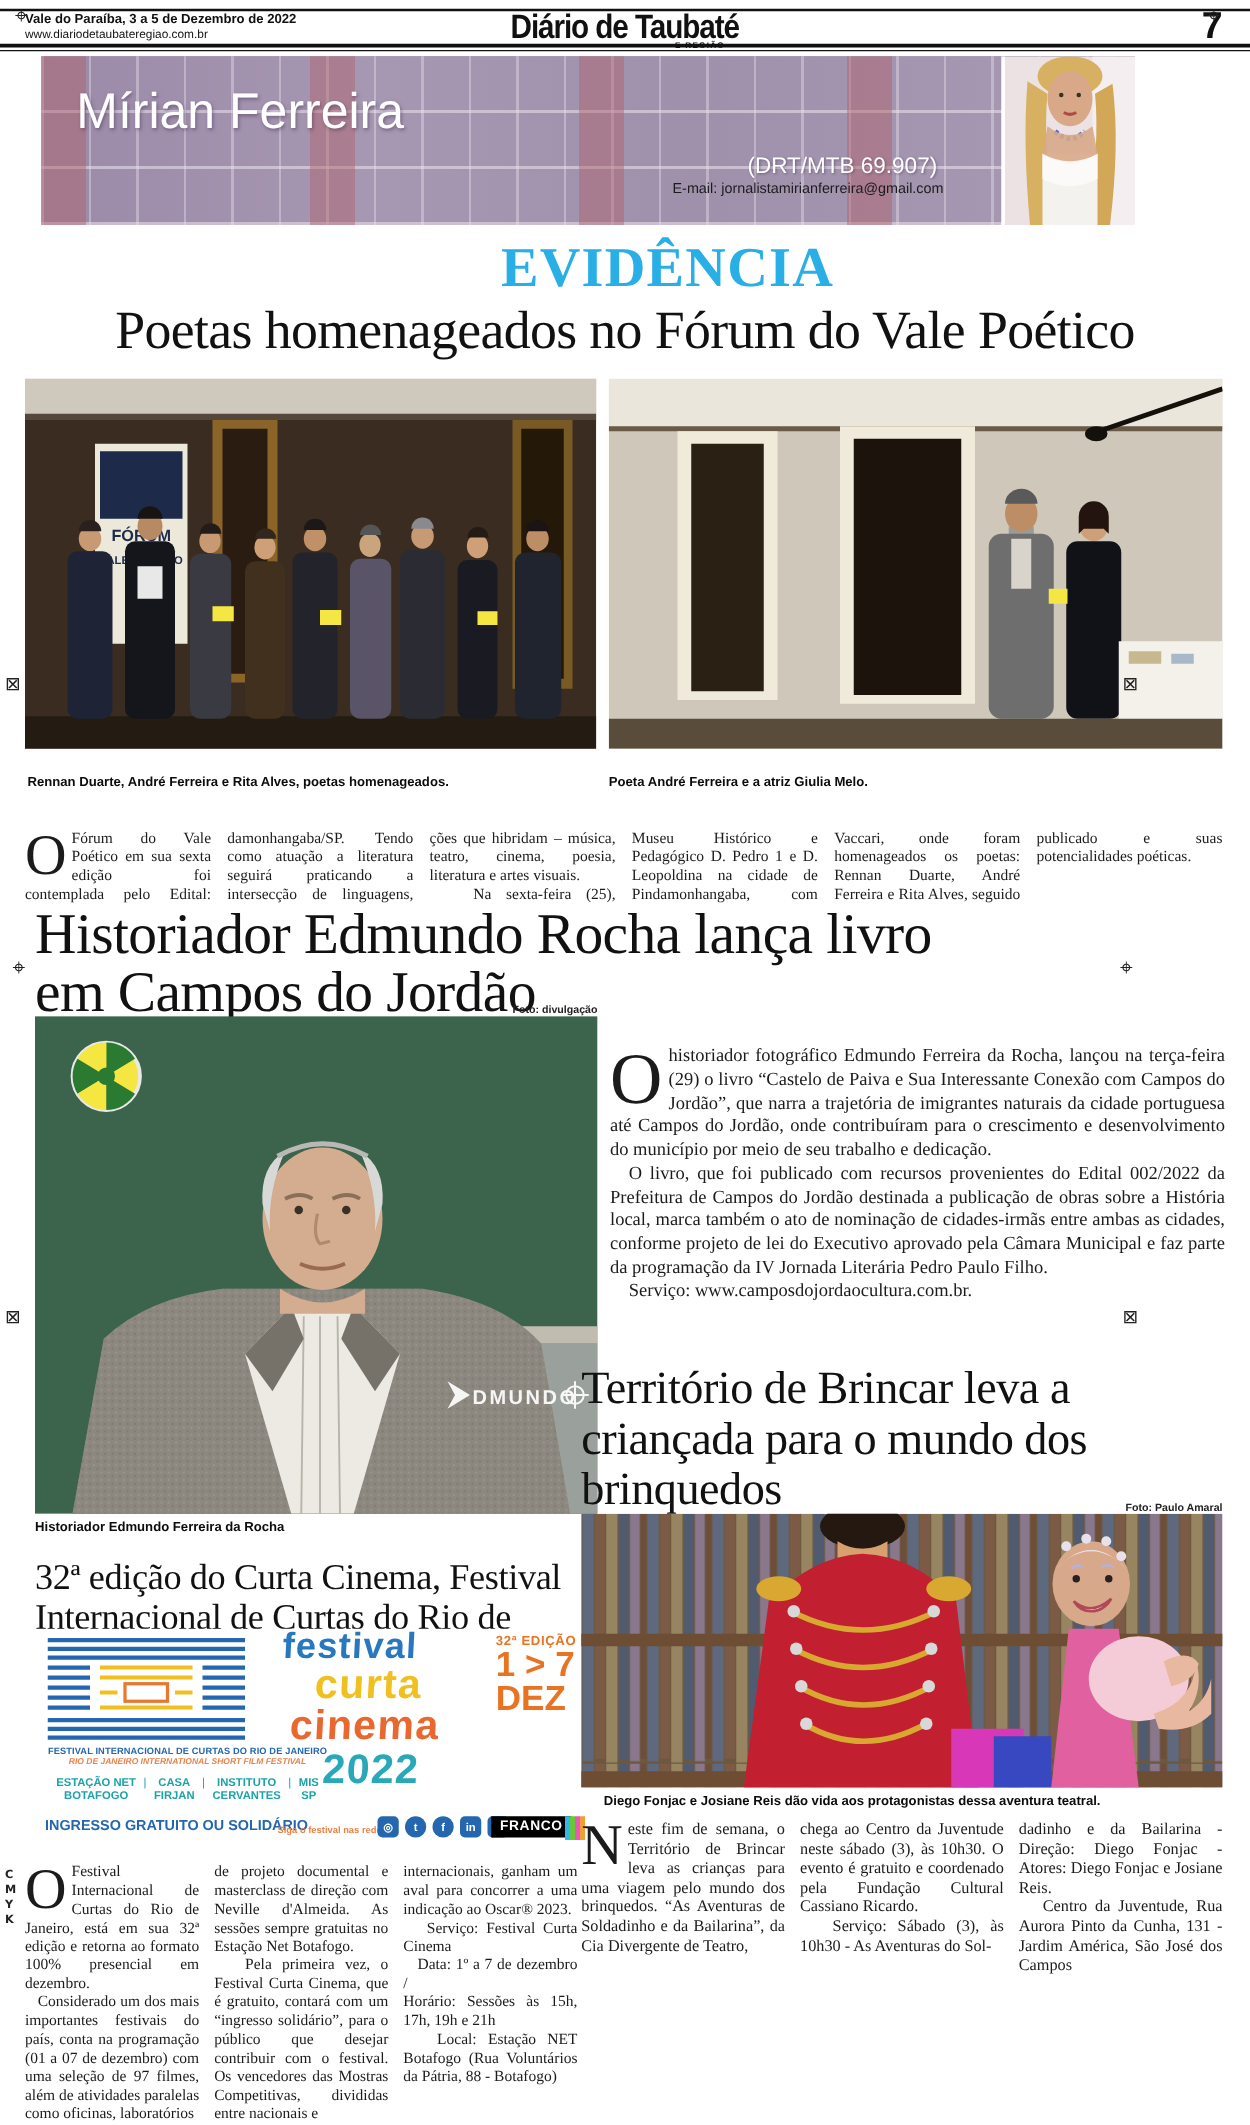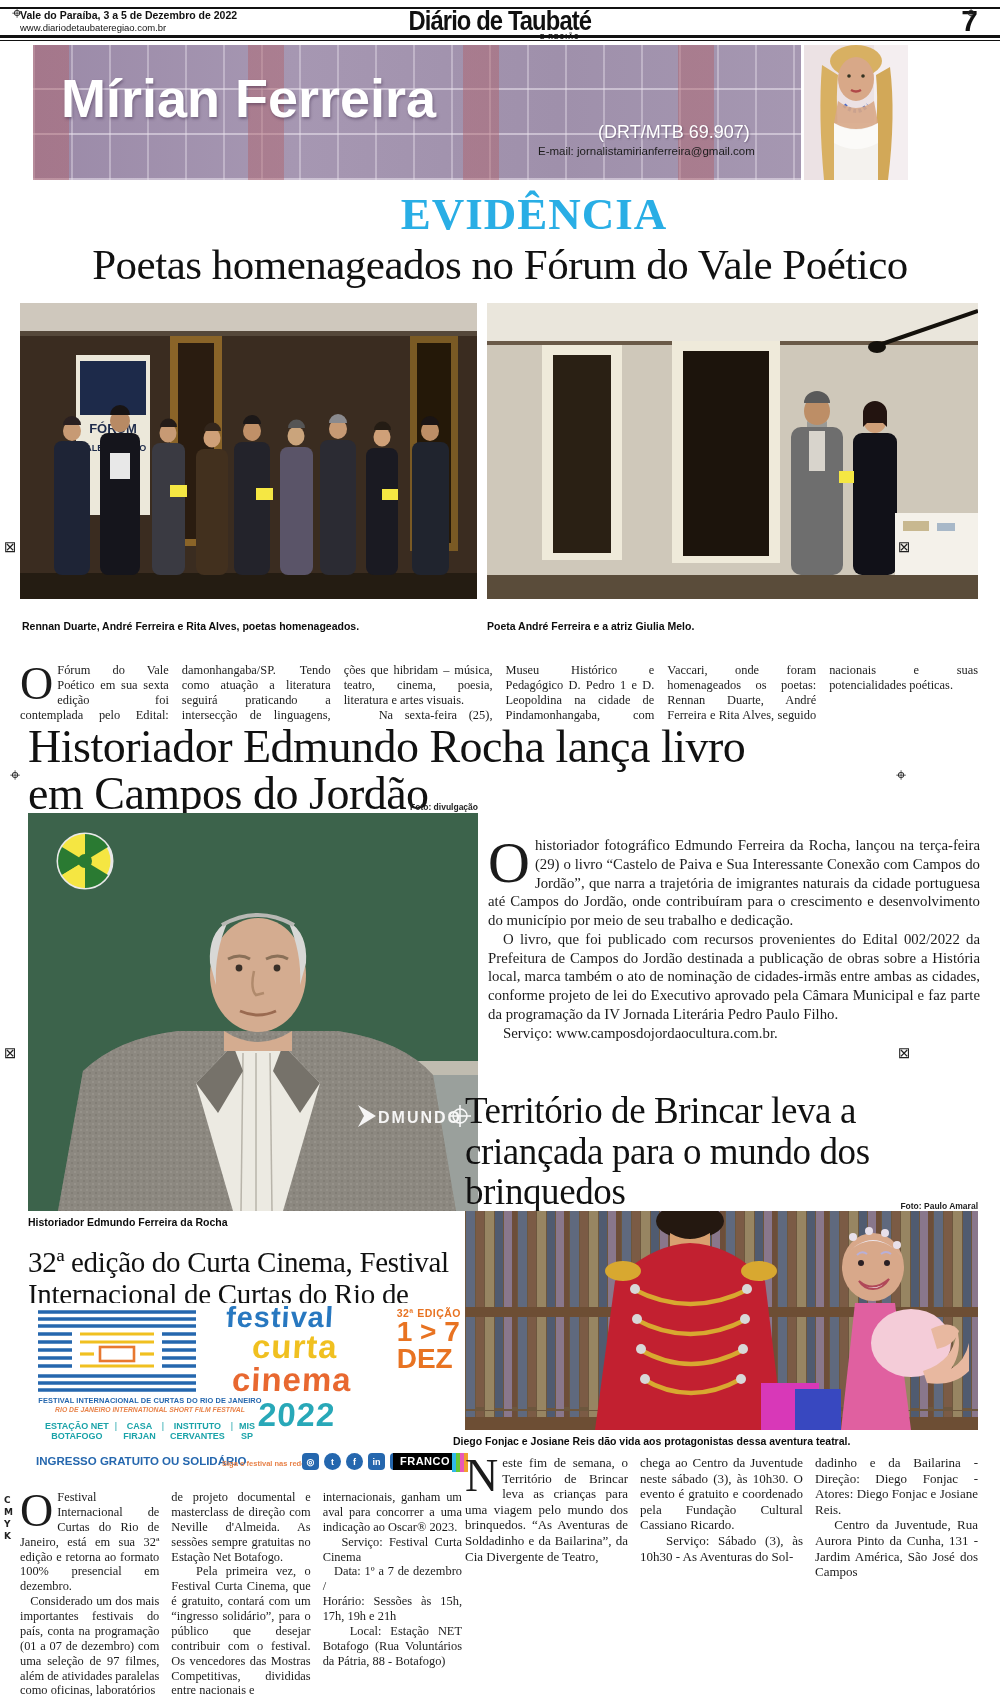--- a/index.html
+++ b/index.html
@@ -16,21 +16,21 @@
   .masthead-sub{font-size:6.5px;font-weight:700;letter-spacing:1px;margin-top:-4px;margin-left:120px;}
   .pagenum{right:22px;top:4px;font-size:30px;font-weight:700;}
   
   .banner{left:33px;top:45px;width:875px;height:135px;overflow:hidden;
     background-color:#a495ad;
     background-image:
       repeating-linear-gradient(90deg, rgba(176,96,104,.45) 0 36px, rgba(0,0,0,0) 36px 215px),
       repeating-linear-gradient(0deg, rgba(235,228,238,.55) 0 2px, rgba(0,0,0,0) 2px 45px),
       repeating-linear-gradient(90deg, rgba(235,228,238,.4) 0 2px, rgba(0,0,0,0) 2px 38px),
       linear-gradient(90deg,#9b8aa8,#a697b2 30%,#9f90ab 60%,#a89ab4);}
-  .col-name{position:absolute;left:28px;top:22px;font-size:54px;font-weight:700;color:#fff;
+  .col-name{position:absolute;left:28px;top:22px;font-size:40px;font-weight:400;color:#fff;
     letter-spacing:0px;text-shadow:1px 2px 3px rgba(60,40,70,.45);}
   .col-cred{position:absolute;left:565px;top:77px;font-size:18px;font-weight:400;color:#fff;
     text-shadow:1px 1px 2px rgba(60,40,70,.45);}
   .col-email{position:absolute;left:505px;top:100px;font-size:11.5px;color:#1c1c1c;}
   .banner-photo{position:absolute;right:0;top:0;width:104px;height:135px;border-left:3px solid #fff;}
   
   .serif{font-family:"Liberation Serif",serif;}
   .section-label{left:0;top:188px;width:1000px;text-align:center;font-size:45px;font-weight:700;
     letter-spacing:1px;}
   .headline1{left:0;top:240px;width:1000px;text-align:center;font-size:43px;letter-spacing:-.5px;}
@@ -208,21 +208,21 @@
   </div>
   <div class="abs cap" style="left:487px;top:620px;width:491px;">Poeta André Ferreira e a atriz Giulia Melo.</div>
 
   <div class="abs grid6" style="left:20px;top:663px;width:958px;height:62px;overflow:hidden;">
     <div class="bodycol"><span class="dropcap">O</span><span>Fórum do Vale Poético em sua sexta edição foi contemplada pelo Edital: 08/2022 - Linguagens Artísticas - FMAPC de Pin-</span></div>
     <div class="bodycol">damonhangaba/SP. Tendo como atuação a literatura seguirá praticando a intersecção de linguagens, por meio de reflexões e produ-</div>
     <div class="bodycol">ções que hibridam – música, teatro, cinema, poesia, literatura e artes visuais.
    Na sexta-feira (25), aconteceu o Sarau realizado no</div>
     <div class="bodycol">Museu Histórico e Pedagógico D. Pedro 1 e D. Leopoldina na cidade de Pindamonhangaba, com coordenação do diretor artístico Márcio</div>
     <div class="bodycol">Vaccari, onde foram homenageados os poetas: Rennan Duarte, André Ferreira e Rita Alves, seguido de uma roda de conversa e reflexões sobre</div>
-    <div class="bodycol">nacionais e suas potencialidades poéticas.</div>
+    <div class="bodycol">publicado e suas potencialidades poéticas.</div>
   </div>
 
   <div class="abs serif headline2">
     <div>Historiador Edmundo Rocha lança livro</div>
     <div>em Campos do Jordão</div>
   </div>
   <div class="abs credit" style="left:278px;top:802px;width:200px;text-align:right;">Foto: divulgação</div>
 
   <svg class="abs" style="left:28px;top:813px;" width="450" height="398" viewBox="0 0 450 398">
     <rect width="450" height="398" fill="#41684f"></rect>
@@ -415,21 +415,21 @@
     <circle cx="396" cy="52" r="3" fill="#2a2024"></circle>
       <circle cx="422" cy="52" r="3" fill="#2a2024"></circle>
     <path d="M392 44 q5 -5 10 -1" stroke="#b8b0d8" stroke-width="2" fill="none"></path>
     <path d="M416 43 q5 -4 10 0" stroke="#b8b0d8" stroke-width="2" fill="none"></path>
     <path d="M394 70 Q408 82 424 68 Q418 78 408 78 Q399 78 394 70 Z" fill="#fff" stroke="#b04858" stroke-width="2"></path>
     <path d="M390 92 L430 92 L446 219 L376 219 Z" fill="#e060a0"></path>
     <ellipse cx="446" cy="132" rx="40" ry="34" fill="#f4ccd8"></ellipse>
     <path d="M458 160 Q490 150 492 118 Q498 140 486 158 Q500 150 504 132 L504 160 Q488 176 462 172 Z" fill="#e8b8a0"></path>
     <path d="M466 118 Q486 108 494 120 Q490 134 472 138 Z" fill="#e8b8a0"></path>
   </svg>
-  <div class="abs cap" style="left:453px;top:1435px;width:513px;">Diego Fonjac e Josiane Reis dão vida aos protagonistas dessa aventura teatral.</div>
+  <div class="abs cap" style="left:483px;top:1435px;width:513px;">Diego Fonjac e Josiane Reis dão vida aos protagonistas dessa aventura teatral.</div>
 
   <div class="abs grid3" style="left:20px;top:1490px;width:442px;height:210px;overflow:hidden;">
     <div class="bodycol"><span class="dropcap">O</span><span>Festival Internacional de Curtas do Rio de Janeiro, está em sua 32ª edição e retorna ao formato 100% presencial em dezembro.
    Considerado um dos mais importantes festivais do país, conta na programação (01 a 07 de dezembro) com uma seleção de 97 filmes, além de atividades paralelas como oficinas, laboratórios</span></div>
     <div class="bodycol">de projeto documental e masterclass de direção com Neville d'Almeida. As sessões sempre gratuitas no Estação Net Botafogo.
    Pela primeira vez, o Festival Curta Cinema, que é gratuito, contará com um “ingresso solidário”, para o público que desejar contribuir com o festival. Os vencedores das Mostras Competitivas, divididas entre nacionais e</div>
     <div class="bodycol">internacionais, ganham um aval para concorrer a uma indicação ao Oscar® 2023.
    Serviço: Festival Curta Cinema
    Data: 1º a 7 de dezembro /
 Horário: Sessões às 15h, 17h, 19h e 21h

